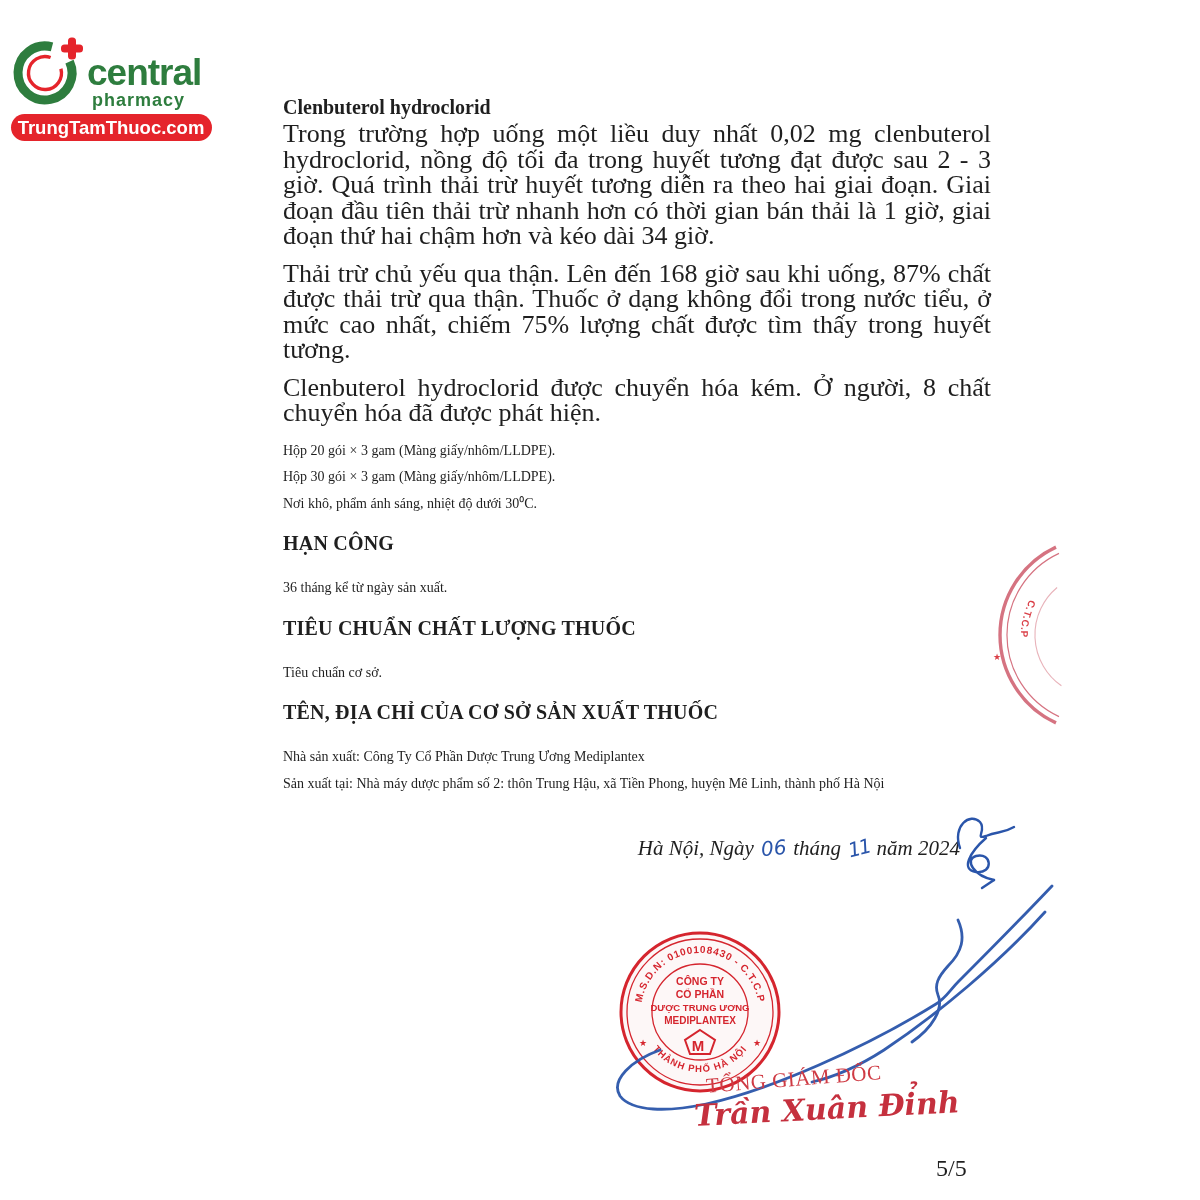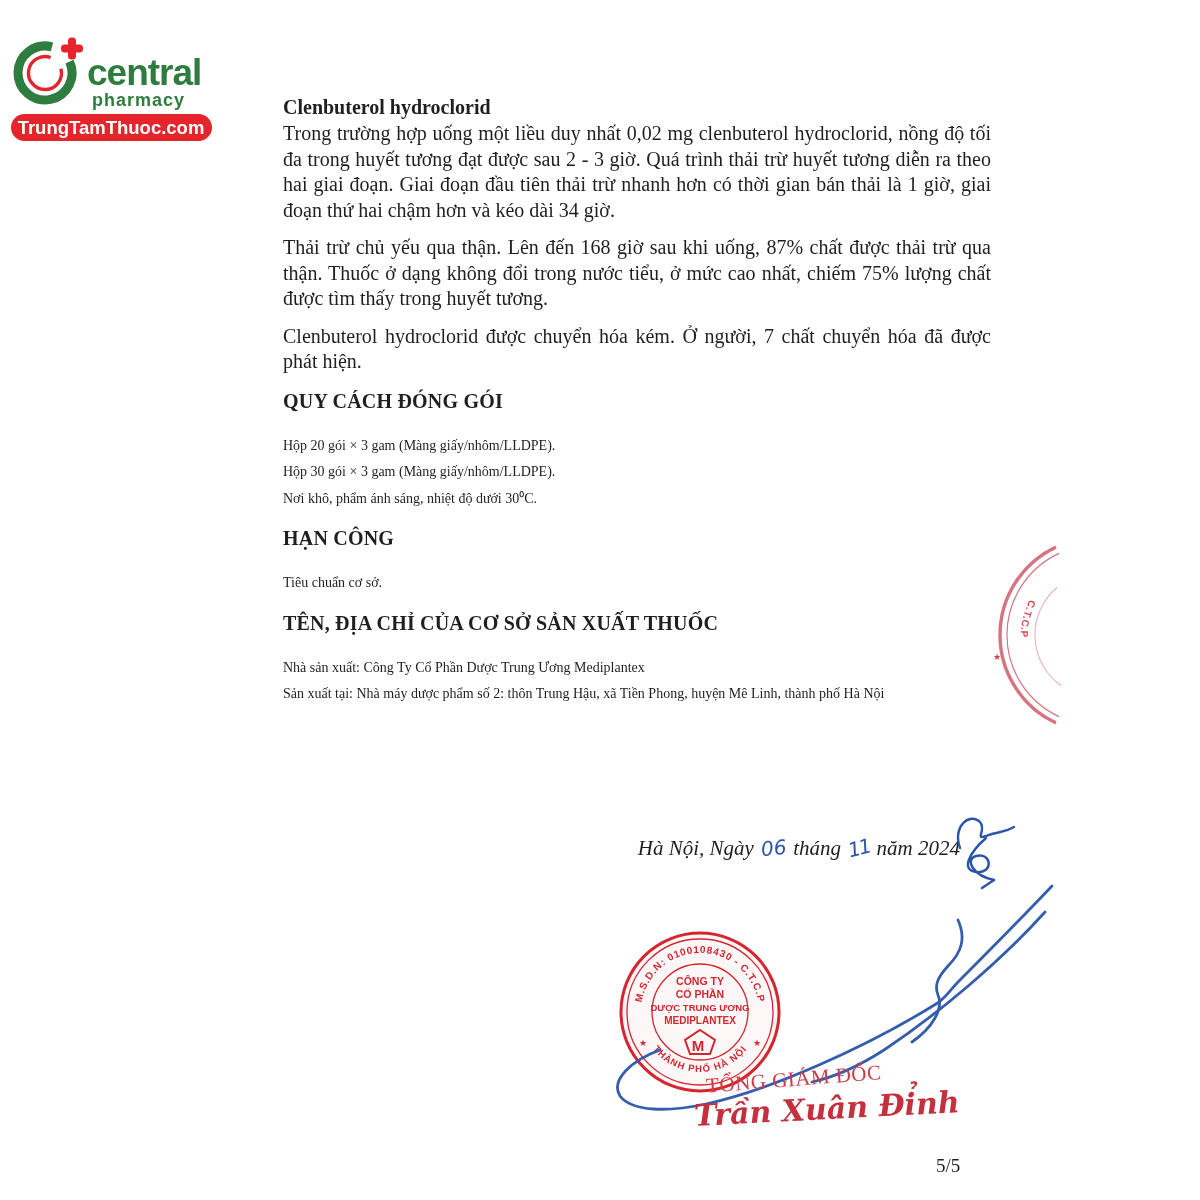--- a/index.html
+++ b/index.html
@@ -5,21 +5,21 @@
   * { box-sizing: border-box; margin: 0; padding: 0; }
   html,body { width:1200px; height:1200px; background:#ffffff; overflow:hidden; position:relative;
     font-family:"Liberation Serif", serif; color:#1f1f1f; }
 
   
   .logo { position:absolute; left:8px; top:36px; width:215px; height:110px; }
 
   
   .content { position:absolute; left:283px; top:52px; width:708px;margin-top:43px; }
   .doc-title { font-weight:bold; font-size:20px; line-height:25px; margin-bottom:1px; }
-  .content p { font-size:20px; line-height:25.5px; text-align:justify; margin:0 0 12px 0;font-family:Liberation Serif, serif; }
+  .content p { font-size:26px; line-height:25.5px; text-align:justify; margin:0 0 12px 0;font-family:Liberation Serif, serif; }
   .content h2 { font-size:20px; font-weight:bold; letter-spacing:.2px; margin:14px 0 19px 0; line-height:25px; }
   .content .line { font-size:14px; line-height:26.5px; }
 
   
   .dateline { position:absolute; left:600px; top:836px; width:360px; text-align:right;
     font-style:italic; font-size:21px; white-space:nowrap; }
   .hand { font-family:"DejaVu Sans", sans-serif; color:#2a55aa; font-size:20px; font-style:italic;
     display:inline-block; transform:rotate(-6deg); margin:0 7px; }
   .hand.month { transform:rotate(-14deg); letter-spacing:-2px; }
 
@@ -32,21 +32,21 @@
     letter-spacing:.8px; fill:#d5252e; }
   .st-bottom { font-size:9.5px; letter-spacing:1px; }
   .st-star { font-size:9px; fill:#d5252e; text-anchor:middle; }
   .st-c { font-family:"Liberation Sans", sans-serif; font-weight:bold; fill:#d5252e; text-anchor:middle; }
   .sig-title { position:absolute; left:706px; top:1066px; width:200px; color:#cf3b44;
     font-size:21px; letter-spacing:.5px; transform:rotate(-4.5deg); white-space:nowrap; }
   .sig-name { position:absolute; left:694px; top:1092px; width:230px; color:#c5303e;
     font-size:30px; font-style:italic; font-weight:bold; font-family:"DejaVu Serif", serif;
     transform:rotate(-3deg); white-space:nowrap; }
 
-  .pagenum { position:absolute; left:936px; top:1155px; font-size:19px; }
+  .pagenum { position:absolute; left:936px; top:1155px; font-size:24px; }
 </style>
 </head>
 <body>
 
 <svg class="logo" viewBox="0 0 215 110">
   <g>
     <path d="M 44 10.9 A 27 27 0 1 0 61.5 25.6" fill="none" stroke="#2e7d3e" stroke-width="9"></path>
     <path d="M 42.6 21.5 A 16.5 16.5 0 1 0 52.9 32.7" fill="none" stroke="#e5242b" stroke-width="3.4"></path>
     <g>
       <rect x="53" y="8.5" width="22" height="8" rx="3.5" fill="#e5242b"></rect>
@@ -58,30 +58,31 @@
   <g>
     <rect x="3" y="78" width="201" height="27" rx="13.5" fill="#e5242b"></rect>
     <text x="103" y="98" font-family="Liberation Sans, sans-serif" font-weight="bold" font-size="18.5" fill="#ffffff" text-anchor="middle">TrungTamThuoc.com</text>
   </g>
 </svg>
 
 <div class="content">
   <div class="doc-title">Clenbuterol hydroclorid</div>
   <p>Trong trường hợp uống một liều duy nhất 0,02 mg clenbuterol hydroclorid, nồng độ tối đa trong huyết tương đạt được sau 2 - 3 giờ. Quá trình thải trừ huyết tương diễn ra theo hai giai đoạn. Giai đoạn đầu tiên thải trừ nhanh hơn có thời gian bán thải là 1 giờ, giai đoạn thứ hai chậm hơn và kéo dài 34 giờ.</p>
   <p>Thải trừ chủ yếu qua thận. Lên đến 168 giờ sau khi uống, 87% chất được thải trừ qua thận. Thuốc ở dạng không đổi trong nước tiểu, ở mức cao nhất, chiếm 75% lượng chất được tìm thấy trong huyết tương.</p>
-  <p>Clenbuterol hydroclorid được chuyển hóa kém. Ở người, 7 chất chuyển hóa đã được phát hiện.</p>
+  <p>Clenbuterol hydroclorid được chuyển hóa kém. Ở người, 8 chất chuyển hóa đã được phát hiện.</p>
 
-  <h2>QUY CÁCH ĐÓNG GÓI</h2>
   <div class="line">Hộp 20 gói × 3 gam (Màng giấy/nhôm/LLDPE).</div>
   <div class="line">Hộp 30 gói × 3 gam (Màng giấy/nhôm/LLDPE).</div>
 
   <div class="line">Nơi khô, phẩm ánh sáng, nhiệt độ dưới 30⁰C.</div>
 
   <h2>HẠN CÔNG</h2>
+  <div class="line">36 tháng kể từ ngày sản xuất.</div>
 
+  <h2>TIÊU CHUẨN CHẤT LƯỢNG THUỐC</h2>
   <div class="line">Tiêu chuẩn cơ sở.</div>
 
   <h2>TÊN, ĐỊA CHỈ CỦA CƠ SỞ SẢN XUẤT THUỐC</h2>
   <div class="line">Nhà sản xuất: Công Ty Cổ Phần Dược Trung Ương Mediplantex</div>
   <div class="line">Sản xuất tại: Nhà máy dược phẩm số 2: thôn Trung Hậu, xã Tiền Phong, huyện Mê Linh, thành phố Hà Nội</div>
 </div>
 
 <div class="dateline">
   <span>Hà Nội, Ngày</span><span class="hand">06</span><span>tháng</span><span class="hand month">11</span><span>năm 2024</span>
 </div>

